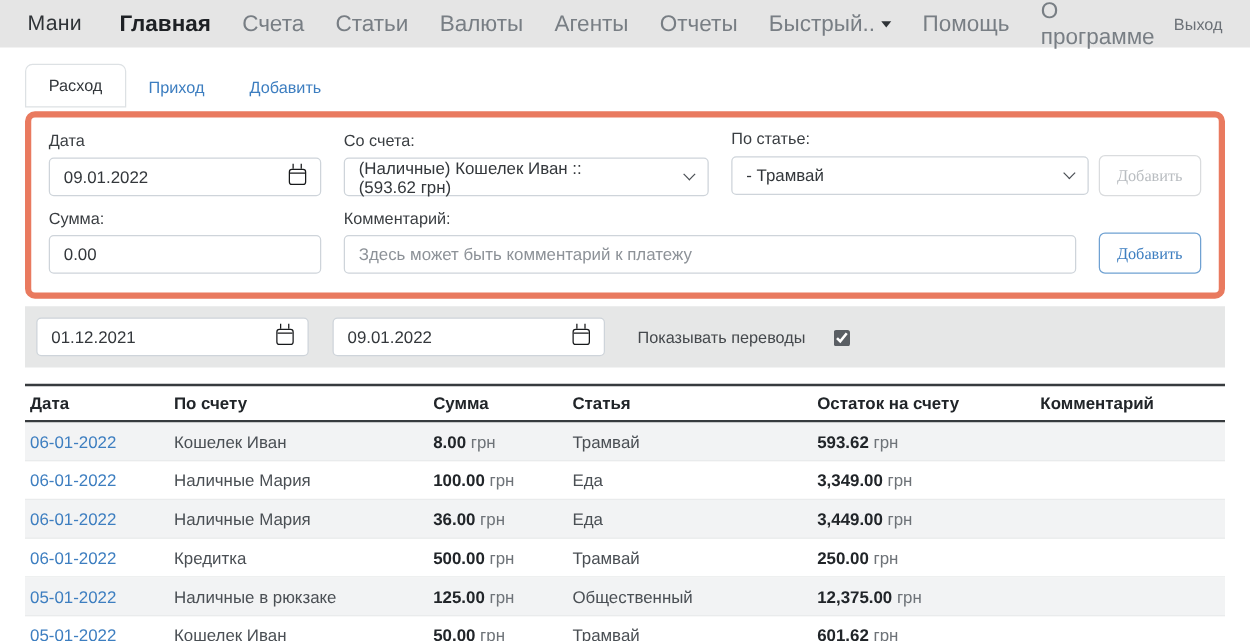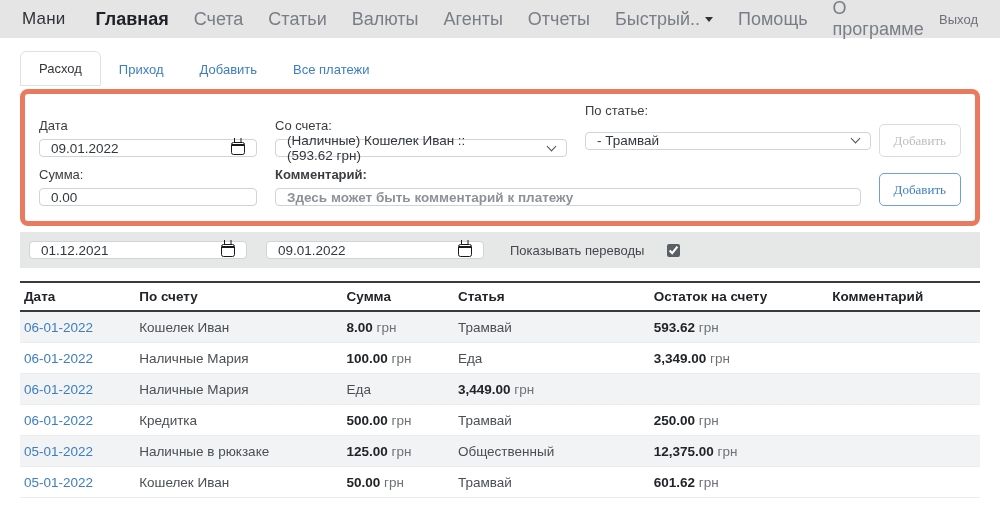--- a/index.html
+++ b/index.html
@@ -21,46 +21,46 @@
   .tab.active { background:#fff; border:1px solid #dde1e4; border-radius:6px 6px 0 0; color:#33373b; }
 
   
   .form-box { margin:3px 20px 0 20px; border:5px solid #e97a5f; border-radius:8px; padding:9px 14px 15px 14px; background:#fff; }
   .form-row { display:flex; gap:18px; align-items:flex-end; }
   .form-row + .form-row { margin-top:10px; }
   .fgroup label { display:block; font-size:13px; color:#3a3e42; margin-bottom:6px; }
   .fg-date, .fg-amount { width:218px; }
   .fg-account { width:292px; }
   .fg-category { flex:1; }
-  .fg-comment { flex:1;font-weight:bold; }
+  .fg-comment { flex:1; }
   .cat-line { display:flex; gap:8px; align-items:center; }
   .cat-line .input { flex:1; }
 
-  .input { height:18px; border:1px solid #ced4da; border-radius:4px; background:#fff;
+  .input { height:31px; border:1px solid #ced4da; border-radius:4px; background:#fff;
            display:flex; align-items:center; padding:0 11px; font-size:13.5px; color:#33373b; cursor:text; }
   .input .ph { color:#8d9298; }
   .selectbox { cursor:pointer; justify-content:space-between;gap:44px; }
   .chev { width:7px; height:7px; border-right:1.7px solid #4a4f54; border-bottom:1.7px solid #4a4f54;
           transform:rotate(45deg); margin-top:-4px; flex:0 0 auto; }
 
   .cal-icon { width:14px; height:13px; border:1.7px solid #17191b; border-radius:2.5px; position:relative; margin-left:auto; flex:0 0 auto; }
   .cal-icon::before { content:""; position:absolute; top:-5px; left:1.5px; width:1.8px; height:4px; background:#17191b;
                       box-shadow:6.5px 0 0 #17191b; }
   .cal-icon::after { content:""; position:absolute; top:1.5px; left:0; right:0; height:1.6px; background:#17191b; }
 
   .btn { height:33px; padding:0 14px; font-size:13px; border-radius:5px; background:#fff; cursor:pointer;
          font-family:Liberation Serif, serif; }
   .btn-muted { border:1px solid #dadcde; color:#b9bdc1; }
   .btn-blue  { border:1px solid #6fa1d2; color:#3d7ec0; }
 
   
   .filter-strip { margin:6px 20px 0 20px; background:#e6e7e7; padding:9px 9px; display:flex; align-items:center; }
   .filter-strip .input { width:218px; }
   .filter-strip .input + .input { margin-left:19px; }
-  .chk-wrap { margin-left:26px; display:flex; align-items:center; gap:23px; font-size:13px; color:#44484c; }
+  .chk-wrap { margin-left:26px; display:flex; align-items:flex-end; gap:23px; font-size:13px; color:#44484c; }
   .chk-wrap input { width:13px; height:13px; accent-color:#5a5f64; cursor:pointer; }
 
   
   .table { margin:13px 20px 0 20px; }
   .trow { display:grid; grid-template-columns:12% 21.6% 11.6% 20.4% 18.6% 15.8%; align-items:center; }
   .thead { font-weight:bold; font-size:13.5px; color:#212529; border-top:2px solid #373b3e; border-bottom:2px solid #373b3e; }
   .thead > div { padding:6px 8px 6px 4px; }
   .tbody .trow { font-size:13.5px; color:#4a4f54; border-bottom:1px solid #e9ebec; }
   .tbody .trow:nth-child(odd) { background:#f2f3f4; }
   .tbody .trow > div { padding:7.5px 8px 7.5px 4px; }
@@ -84,21 +84,20 @@
       <a class="nav-item">Помощь</a>
       <a class="nav-item">О программе</a>
     </div>
   <span class="logout">Выход</span>
 </div>
 
 <div class="tabs">
     <div class="tab active">Расход</div>
     <div class="tab">Приход</div>
     <div class="tab">Добавить</div>
-    <div class="tab">Все платежи</div>
   </div>
 
 <div class="form-box">
   <div class="form-row">
     <div class="fgroup fg-date">
       <label>Дата</label>
       <div class="input">
         <span>09.01.2022</span>
         <span class="cal-icon"></span>
       </div>
@@ -175,20 +174,21 @@
         <div class="cell-date"><a>06-01-2022</a></div>
         <div>Наличные Мария</div>
         <div><span class="num">100.00</span><span class="unit"> грн</span></div>
         <div>Еда</div>
         <div><span class="num">3,349.00</span><span class="unit"> грн</span></div>
         <div></div>
       </div>
       <div class="trow">
         <div class="cell-date"><a>06-01-2022</a></div>
         <div>Наличные Мария</div>
+        <div><span class="num">36.00</span><span class="unit"> грн</span></div>
         <div>Еда</div>
         <div><span class="num">3,449.00</span><span class="unit"> грн</span></div>
         <div></div>
       </div>
       <div class="trow">
         <div class="cell-date"><a>06-01-2022</a></div>
         <div>Кредитка</div>
         <div><span class="num">500.00</span><span class="unit"> грн</span></div>
         <div>Трамвай</div>
         <div><span class="num">250.00</span><span class="unit"> грн</span></div>

